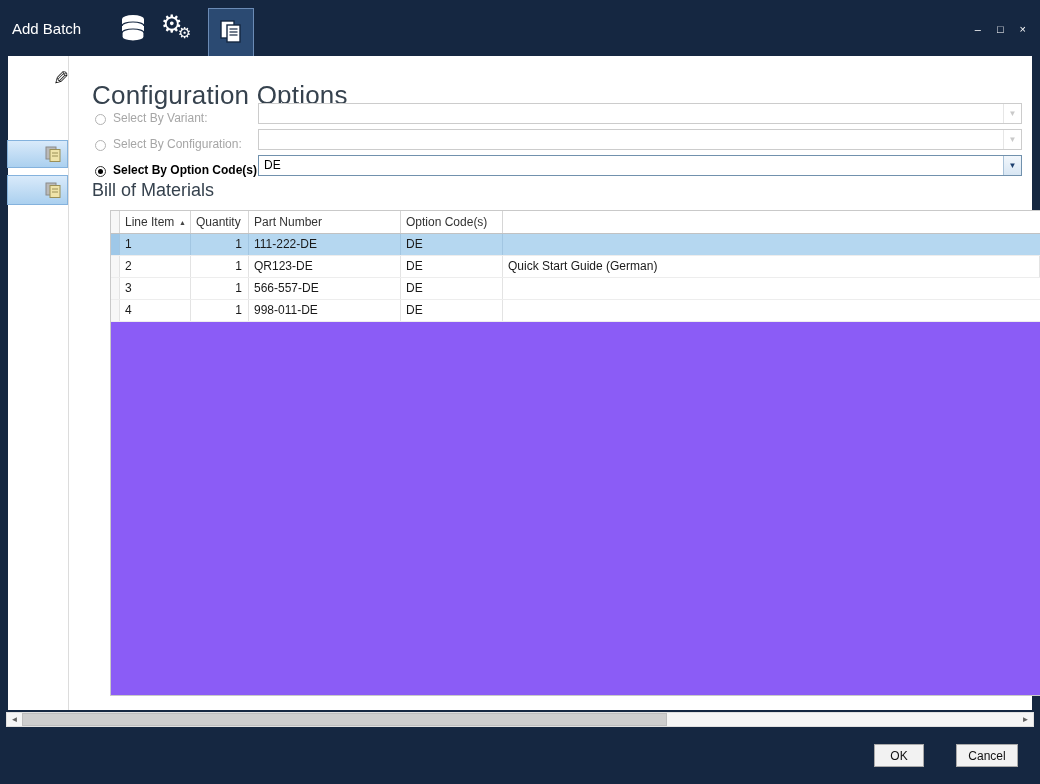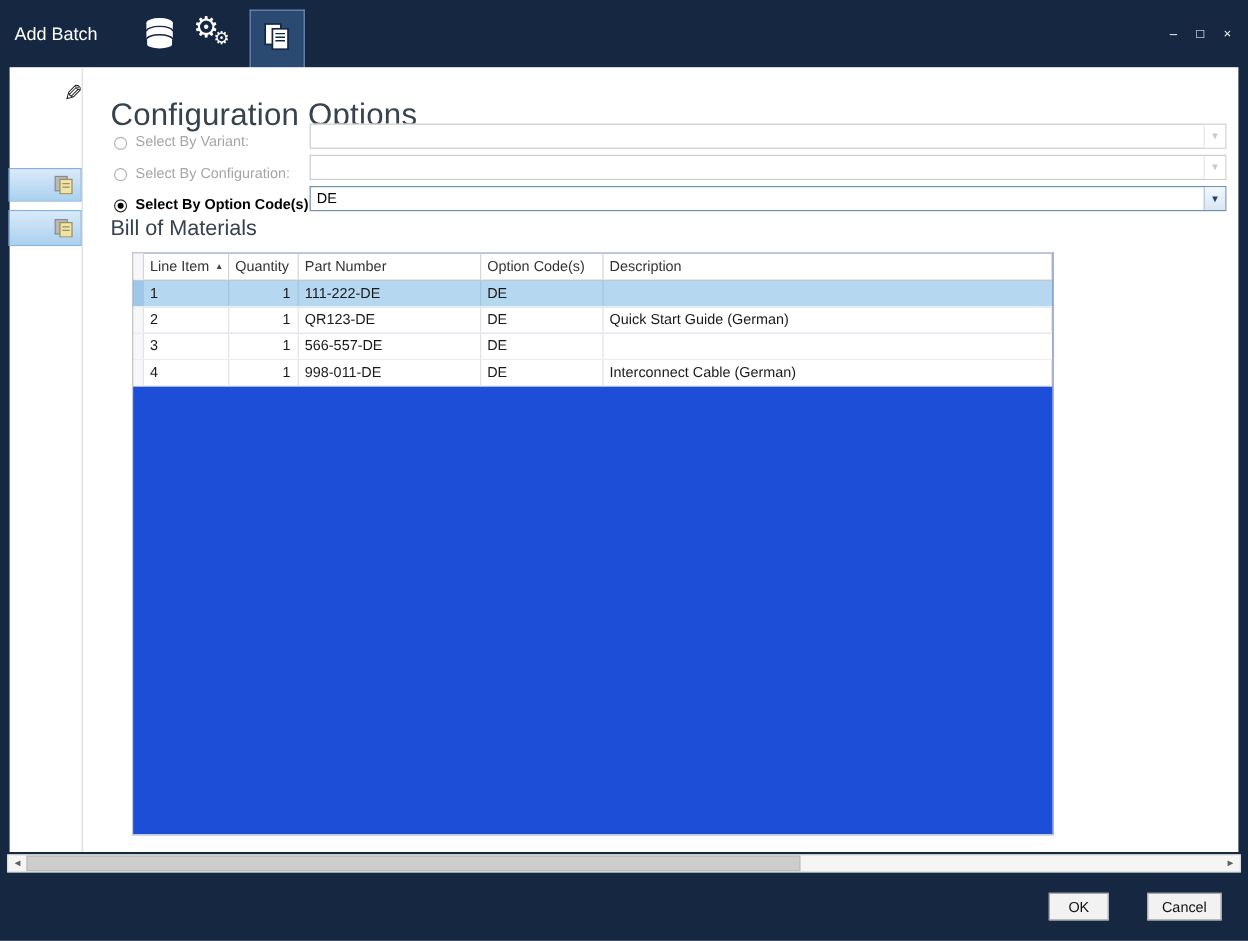--- a/index.html
+++ b/index.html
@@ -47,22 +47,22 @@
          background:#fff;display:flex;align-items:stretch;}
   .combo.off{border:1px solid #cccccc;}
   .combo.on{border:1px solid var(--accent_border,#7191ad);}
   .combo-value{flex:1;font-size:12px;line-height:19px;padding-left:5px;color:#000;overflow:hidden;}
   .combo-btn{width:17px;display:flex;align-items:center;justify-content:center;flex:0 0 auto;}
   .combo.off .combo-btn{color:#c9c9c9;background:#fff;border-left:1px solid #e6e6e6;}
   .combo.on .combo-btn{color:#1c3f6e;background:linear-gradient(#f2f7fc,#d8e6f3);border-left:1px solid #a9c2d8;cursor:pointer;}
   .combo-btn .arr{font-size:8px;line-height:8px;}
   
   .bom-title{position:absolute;left:84px;top:124px;font-size:18px;font-weight:400;color:#36424e;}
-  .grid{position:absolute;left:102px;top:154px;width:768px;height:486px;box-sizing:border-box;
-        border:1px solid #c9c9c9;background:#1d4ed8;overflow:hidden;}
+  .grid{position:absolute;left:102px;top:154px;width:931px;height:486px;box-sizing:border-box;
+        border:1px solid #c9c9c9;background:#8b5cf6;overflow:hidden;}
   .thead{display:flex;height:22px;border-bottom:1px solid #c2c2c2;background:#fff;}
   .th{box-sizing:border-box;border-right:1px solid #d6d6d6;font-size:12px;color:#333;
       display:flex;align-items:center;padding-left:5px;}
   .trow{display:flex;height:21px;border-bottom:1px solid #ededed;cursor:pointer;background:#fff;}
   .c{box-sizing:border-box;border-right:1px solid #e3e3e3;font-size:12px;color:#1a1a1a;
      line-height:20px;padding-left:5px;white-space:nowrap;overflow:hidden;}
   .rh{width:9px;padding:0;background:#f7f7f7;}
   .w1{width:71px;}.w2{width:58px;}.w3{width:152px;}.w4{width:102px;}.w5{flex:1;}
   .num{text-align:right;padding-right:6px;padding-left:0;}
   .trow.sel{background:var(--selection,#b5d7f0);}
@@ -195,21 +195,20 @@
   <div class="grid">
     <div class="thead">
       <div class="th rh"></div>
       <div class="th w1">
         <span>Line Item</span>
         <span class="sort-arrow">▲</span>
       </div>
       <div class="th w2">Quantity</div>
       <div class="th w3">Part Number</div>
       <div class="th w4">Option Code(s)</div>
-      <div class="th w5">Description</div>
     </div>
 
     <div class="trow sel">
       <div class="c rh"></div>
       <div class="c w1">1</div>
       <div class="c w2 num">1</div>
       <div class="c w3">111-222-DE</div>
       <div class="c w4">DE</div>
     </div>
     <div class="trow">
@@ -226,21 +225,20 @@
       <div class="c w2 num">1</div>
       <div class="c w3">566-557-DE</div>
       <div class="c w4">DE</div>
     </div>
     <div class="trow">
       <div class="c rh"></div>
       <div class="c w1">4</div>
       <div class="c w2 num">1</div>
       <div class="c w3">998-011-DE</div>
       <div class="c w4">DE</div>
-      <div class="c w5">Interconnect Cable (German)</div>
     </div>
   </div>
 </div>
 
 <div class="hscroll">
   <div class="sc-arrow sc-left">◄</div>
   <div class="sc-thumb"></div>
   <div class="sc-arrow sc-right">►</div>
 </div>
 

